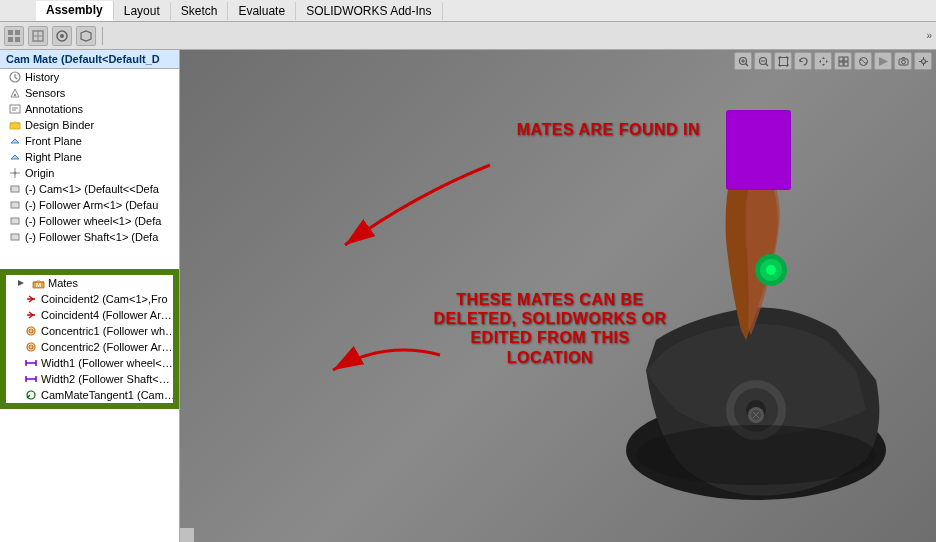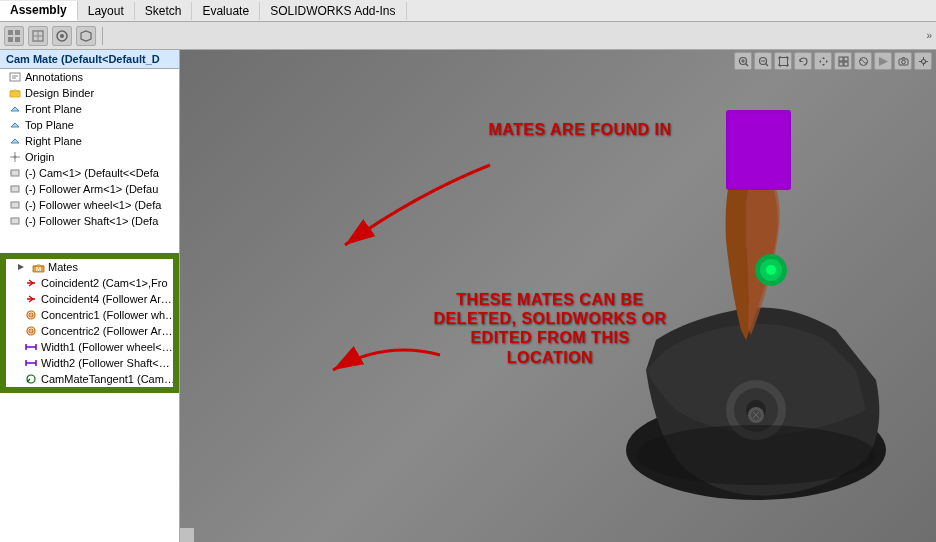--- a/index.html
+++ b/index.html
@@ -22,20 +22,21 @@
     .menu-tab {
       padding: 2px 10px;
       font-size: 12px;
       cursor: pointer;
       border-right: 1px solid #ccc;
     }
     .menu-tab.active {
       background: white;
       font-weight: bold;
       border-bottom: 2px solid white;
+      margin-left: 36px;
     }
 
     
     .toolbar {
       background: #e0e0e0;
       border-bottom: 1px solid #aaa;
       height: 28px;
       display: flex;
       align-items: center;
       padding: 0 4px;
@@ -169,20 +170,21 @@
       text-shadow: 1px 1px 2px rgba(0,0,0,0.5);
       font-size: 16px;
       line-height: 1.2;
       letter-spacing: 0.5px;
     }
 
     .annotation-1 {
       top: 70px;
       left: 280px;
       width: 240px;
+      text-align: right;
     }
 
     .annotation-2 {
       top: 240px;
       left: 230px;
       width: 280px;
     }
 
     
     .arrow-svg {
@@ -259,21 +261,39 @@
   </div>
   <div class="toolbar-separator"></div>
   <div class="toolbar-arrow">»</div>
 </div>
 
 <div class="main-area">
 
   <div class="left-panel">
     <div class="feature-tree-header">Cam Mate (Default&lt;Default_D</div>
 
-
+    <div class="tree-item tree-indent-1">
+      <span class="tree-icon icon-history">
+        <svg width="12" height="12" viewBox="0 0 12 12">
+            <circle cx="6" cy="6" r="5" fill="none" stroke="#888" stroke-width="1.2"></circle>
+            <polyline points="6,3 6,6 8,8" fill="none" stroke="#888" stroke-width="1.2"></polyline>
+          </svg>
+      </span>
+      <span>History</span>
+    </div>
+
+    <div class="tree-item tree-indent-1">
+      <span class="tree-icon">
+        <svg width="12" height="12" viewBox="0 0 12 12">
+            <path d="M2 10 L6 2 L10 10 Z" fill="none" stroke="#888" stroke-width="1"></path>
+            <circle cx="6" cy="8" r="1.2" fill="#888"></circle>
+          </svg>
+      </span>
+      <span>Sensors</span>
+    </div>
 
     <div class="tree-item tree-indent-1">
       <span class="tree-icon">
         <svg width="12" height="12" viewBox="0 0 12 12">
             <rect x="1" y="2" width="10" height="8" fill="none" stroke="#888" stroke-width="1"></rect>
             <line x1="3" y1="5" x2="9" y2="5" stroke="#888" stroke-width="1"></line>
             <line x1="3" y1="7" x2="7" y2="7" stroke="#888" stroke-width="1"></line>
           </svg>
       </span>
       <span>Annotations</span>
@@ -291,28 +311,20 @@
 
     <div class="tree-item tree-indent-1">
       <span class="tree-icon icon-plane">
         <svg width="12" height="12" viewBox="0 0 12 12">
             <path d="M2 8 L6 4 L10 8 Z" fill="rgba(80,150,200,0.4)" stroke="#4488cc" stroke-width="1"></path>
           </svg>
       </span>
       <span>Front Plane</span>
     </div>
 
-    <div class="tree-item tree-indent-1">
-      <span class="tree-icon icon-plane">
-        <svg width="12" height="12" viewBox="0 0 12 12">
-            <path d="M2 8 L6 4 L10 8 Z" fill="rgba(80,150,200,0.4)" stroke="#4488cc" stroke-width="1"></path>
-          </svg>
-      </span>
-      <span>Top Plane</span>
-    </div>
 
     <div class="tree-item tree-indent-1">
       <span class="tree-icon icon-plane">
         <svg width="12" height="12" viewBox="0 0 12 12">
             <path d="M2 8 L6 4 L10 8 Z" fill="rgba(80,150,200,0.4)" stroke="#4488cc" stroke-width="1"></path>
           </svg>
       </span>
       <span>Right Plane</span>
     </div>
 

